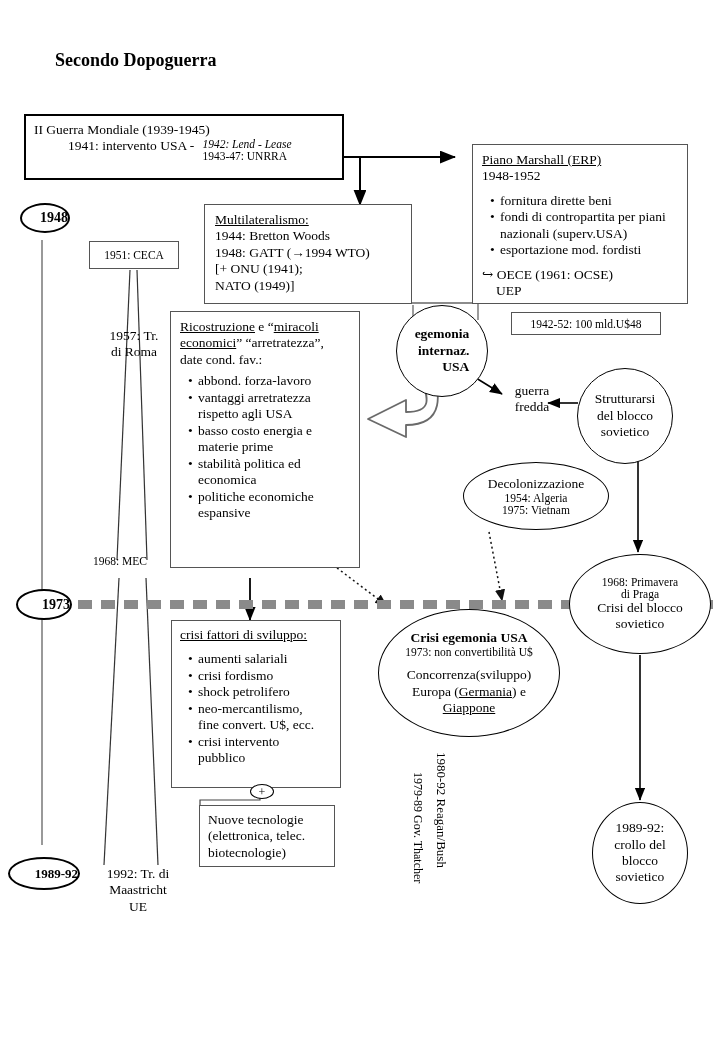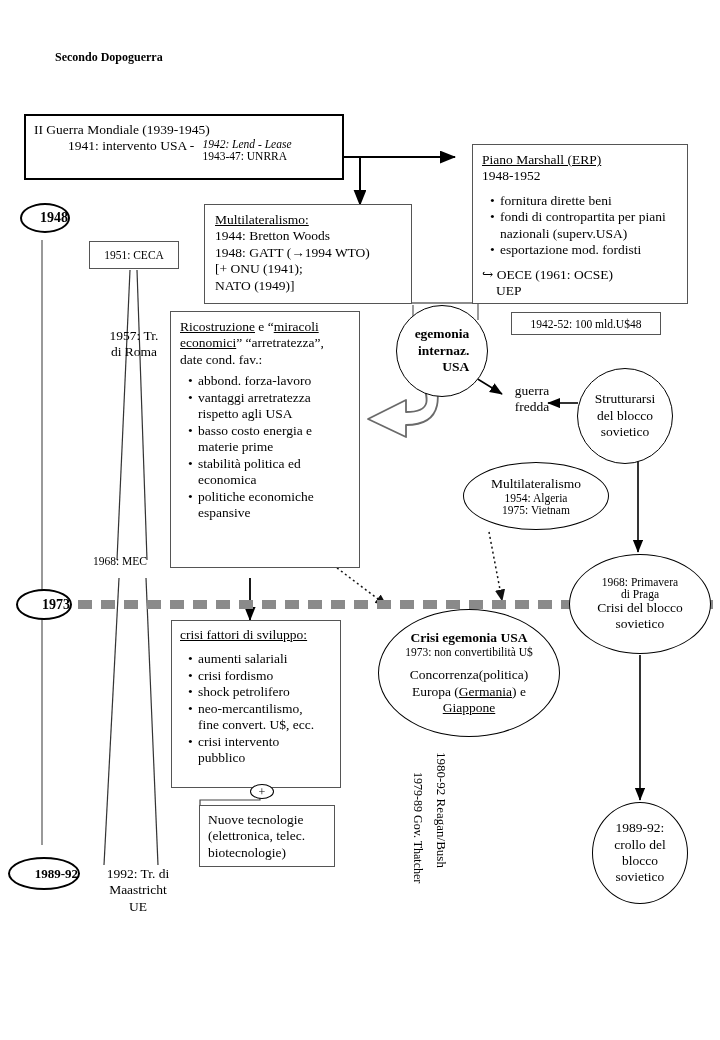--- a/index.html
+++ b/index.html
@@ -5,21 +5,21 @@
   html,body{margin:0;padding:0;background:#fff;}
   body{width:720px;height:1040px;position:relative;
        font-family:"Liberation Serif","DejaVu Serif",serif;color:#000;}
   #canvas{position:absolute;left:0;top:0;width:720px;height:1040px;overflow:hidden;}
   .svglayer{position:absolute;left:0;top:0;width:720px;height:1040px;}
   .node{position:absolute;box-sizing:border-box;}
 
   .boxed{border:1px solid #555;background:#fff;}
   .boxed-thick{border:2.5px solid #000;background:#fff;}
 
-  .title{font-weight:bold;font-size:12px;}
+  .title{font-weight:bold;font-size:18px;}
 
   .oval-tl{border:2.5px solid #000;border-radius:50%;background:#fff;
            display:flex;align-items:center;justify-content:flex-end;
            font-weight:bold;font-size:14px;}
 
   .ellipse-wrap{display:flex;align-items:center;justify-content:center;
                 text-align:center;border:1.4px solid #000;border-radius:50%;
                 background:#fff;}
 
   .circ{display:flex;align-items:center;justify-content:center;text-align:center;
@@ -199,21 +199,21 @@
   <div class="node circ" style="left:577px;top:368px;width:96px;height:96px;">
     <div>
       <div class="txt">Strutturarsi</div>
       <div class="txt">del blocco</div>
       <div class="txt">sovietico</div>
     </div>
   </div>
 
   <div class="node ellipse-wrap" style="left:463px;top:462px;width:146px;height:68px;">
     <div>
-      <div class="txt">Multilateralismo</div>
+      <div class="txt">Decolonizzazione</div>
       <div class="sm">1954: Algeria</div>
       <div class="sm">1975: Vietnam</div>
     </div>
   </div>
 
   <div class="node ellipse-wrap" style="left:569px;top:554px;width:142px;height:100px;">
     <div>
       <div class="sm">1968: Primavera</div>
       <div class="sm">di Praga</div>
       <div class="txt">Crisi del blocco</div>
@@ -248,21 +248,21 @@
   <div class="node boxed" style="left:199px;top:805px;width:136px;height:62px;padding:6px 8px;">
     <div class="txt">Nuove tecnologie</div>
     <div class="txt">(elettronica, telec.</div>
     <div class="txt">biotecnologie)</div>
   </div>
 
   <div class="node ellipse-wrap" style="left:378px;top:609px;width:182px;height:128px;">
     <div>
       <div class="txt b">Crisi egemonia USA</div>
       <div class="sm">1973: non convertibilità U$</div>
-      <div class="txt" style="margin-top:9px;">Concorrenza(politica)</div>
+      <div class="txt" style="margin-top:9px;">Concorrenza(sviluppo)</div>
       <div class="txt">
         <span>Europa (</span><span class="u">Germania</span><span>) e</span>
       </div>
       <div class="txt u">Giappone</div>
     </div>
   </div>
 
   <div class="rot" style="left:449px;top:752px;transform:rotate(90deg);">
     <span>1980-92 Reagan/Bush</span>
   </div>

